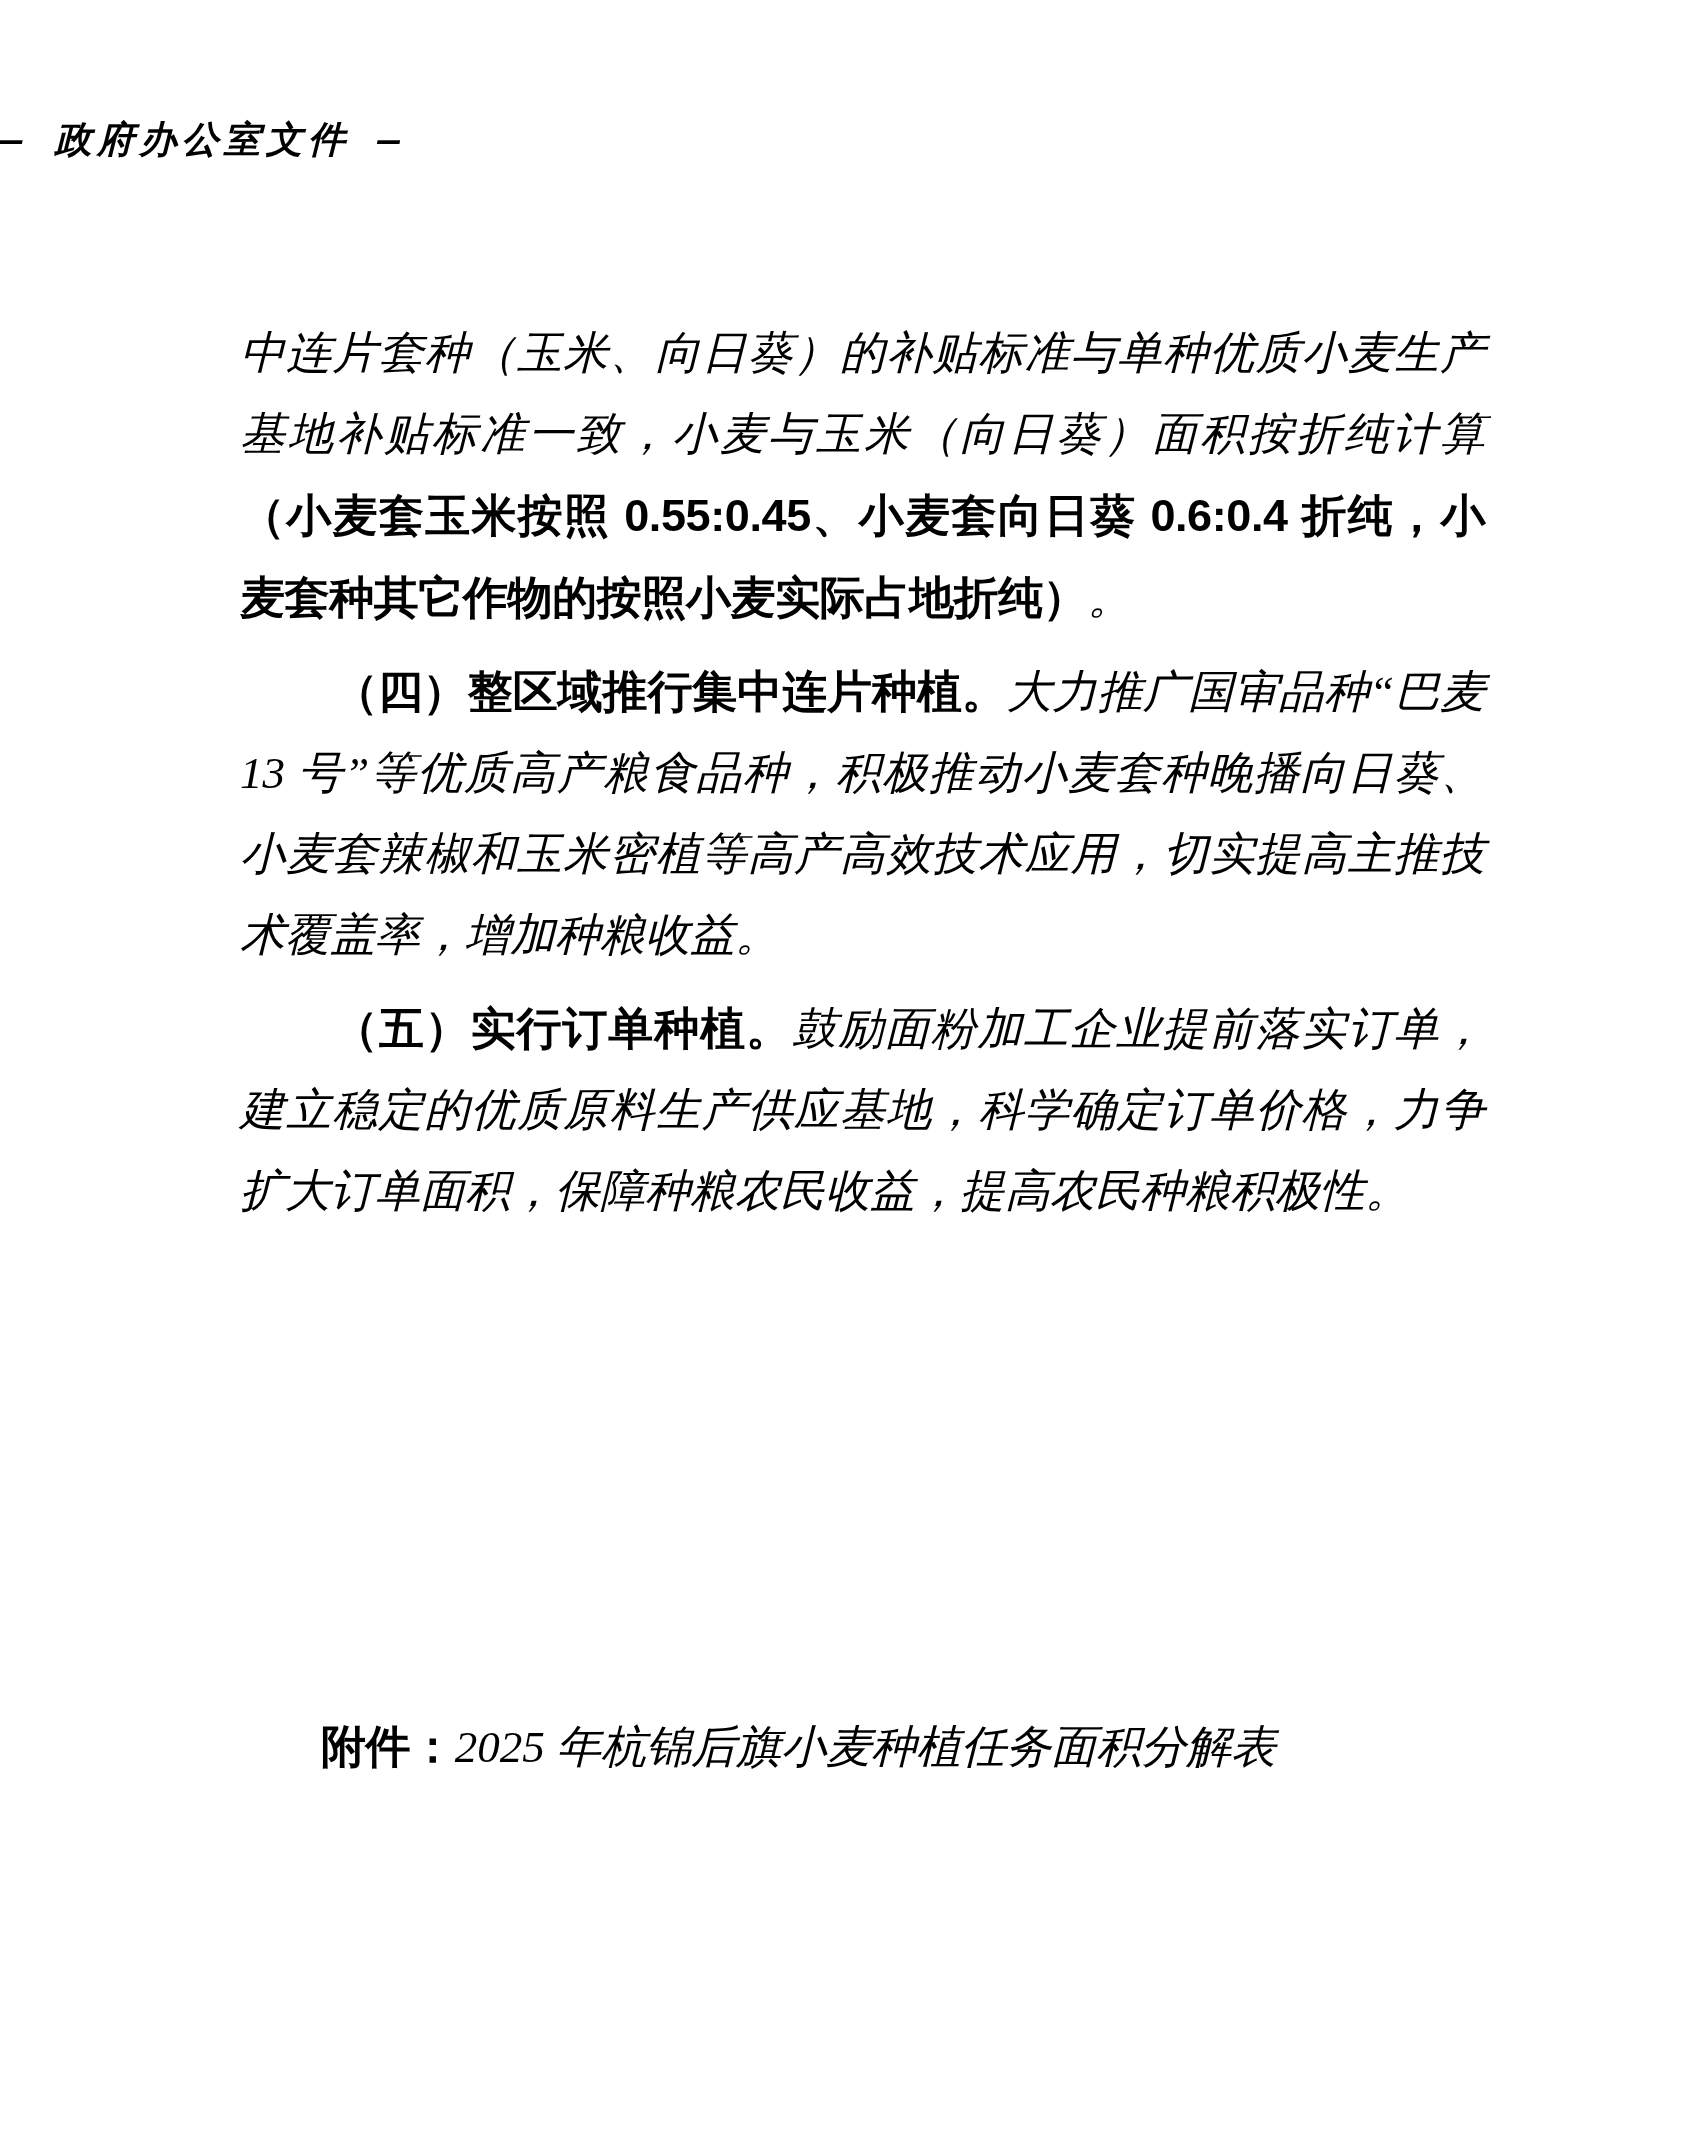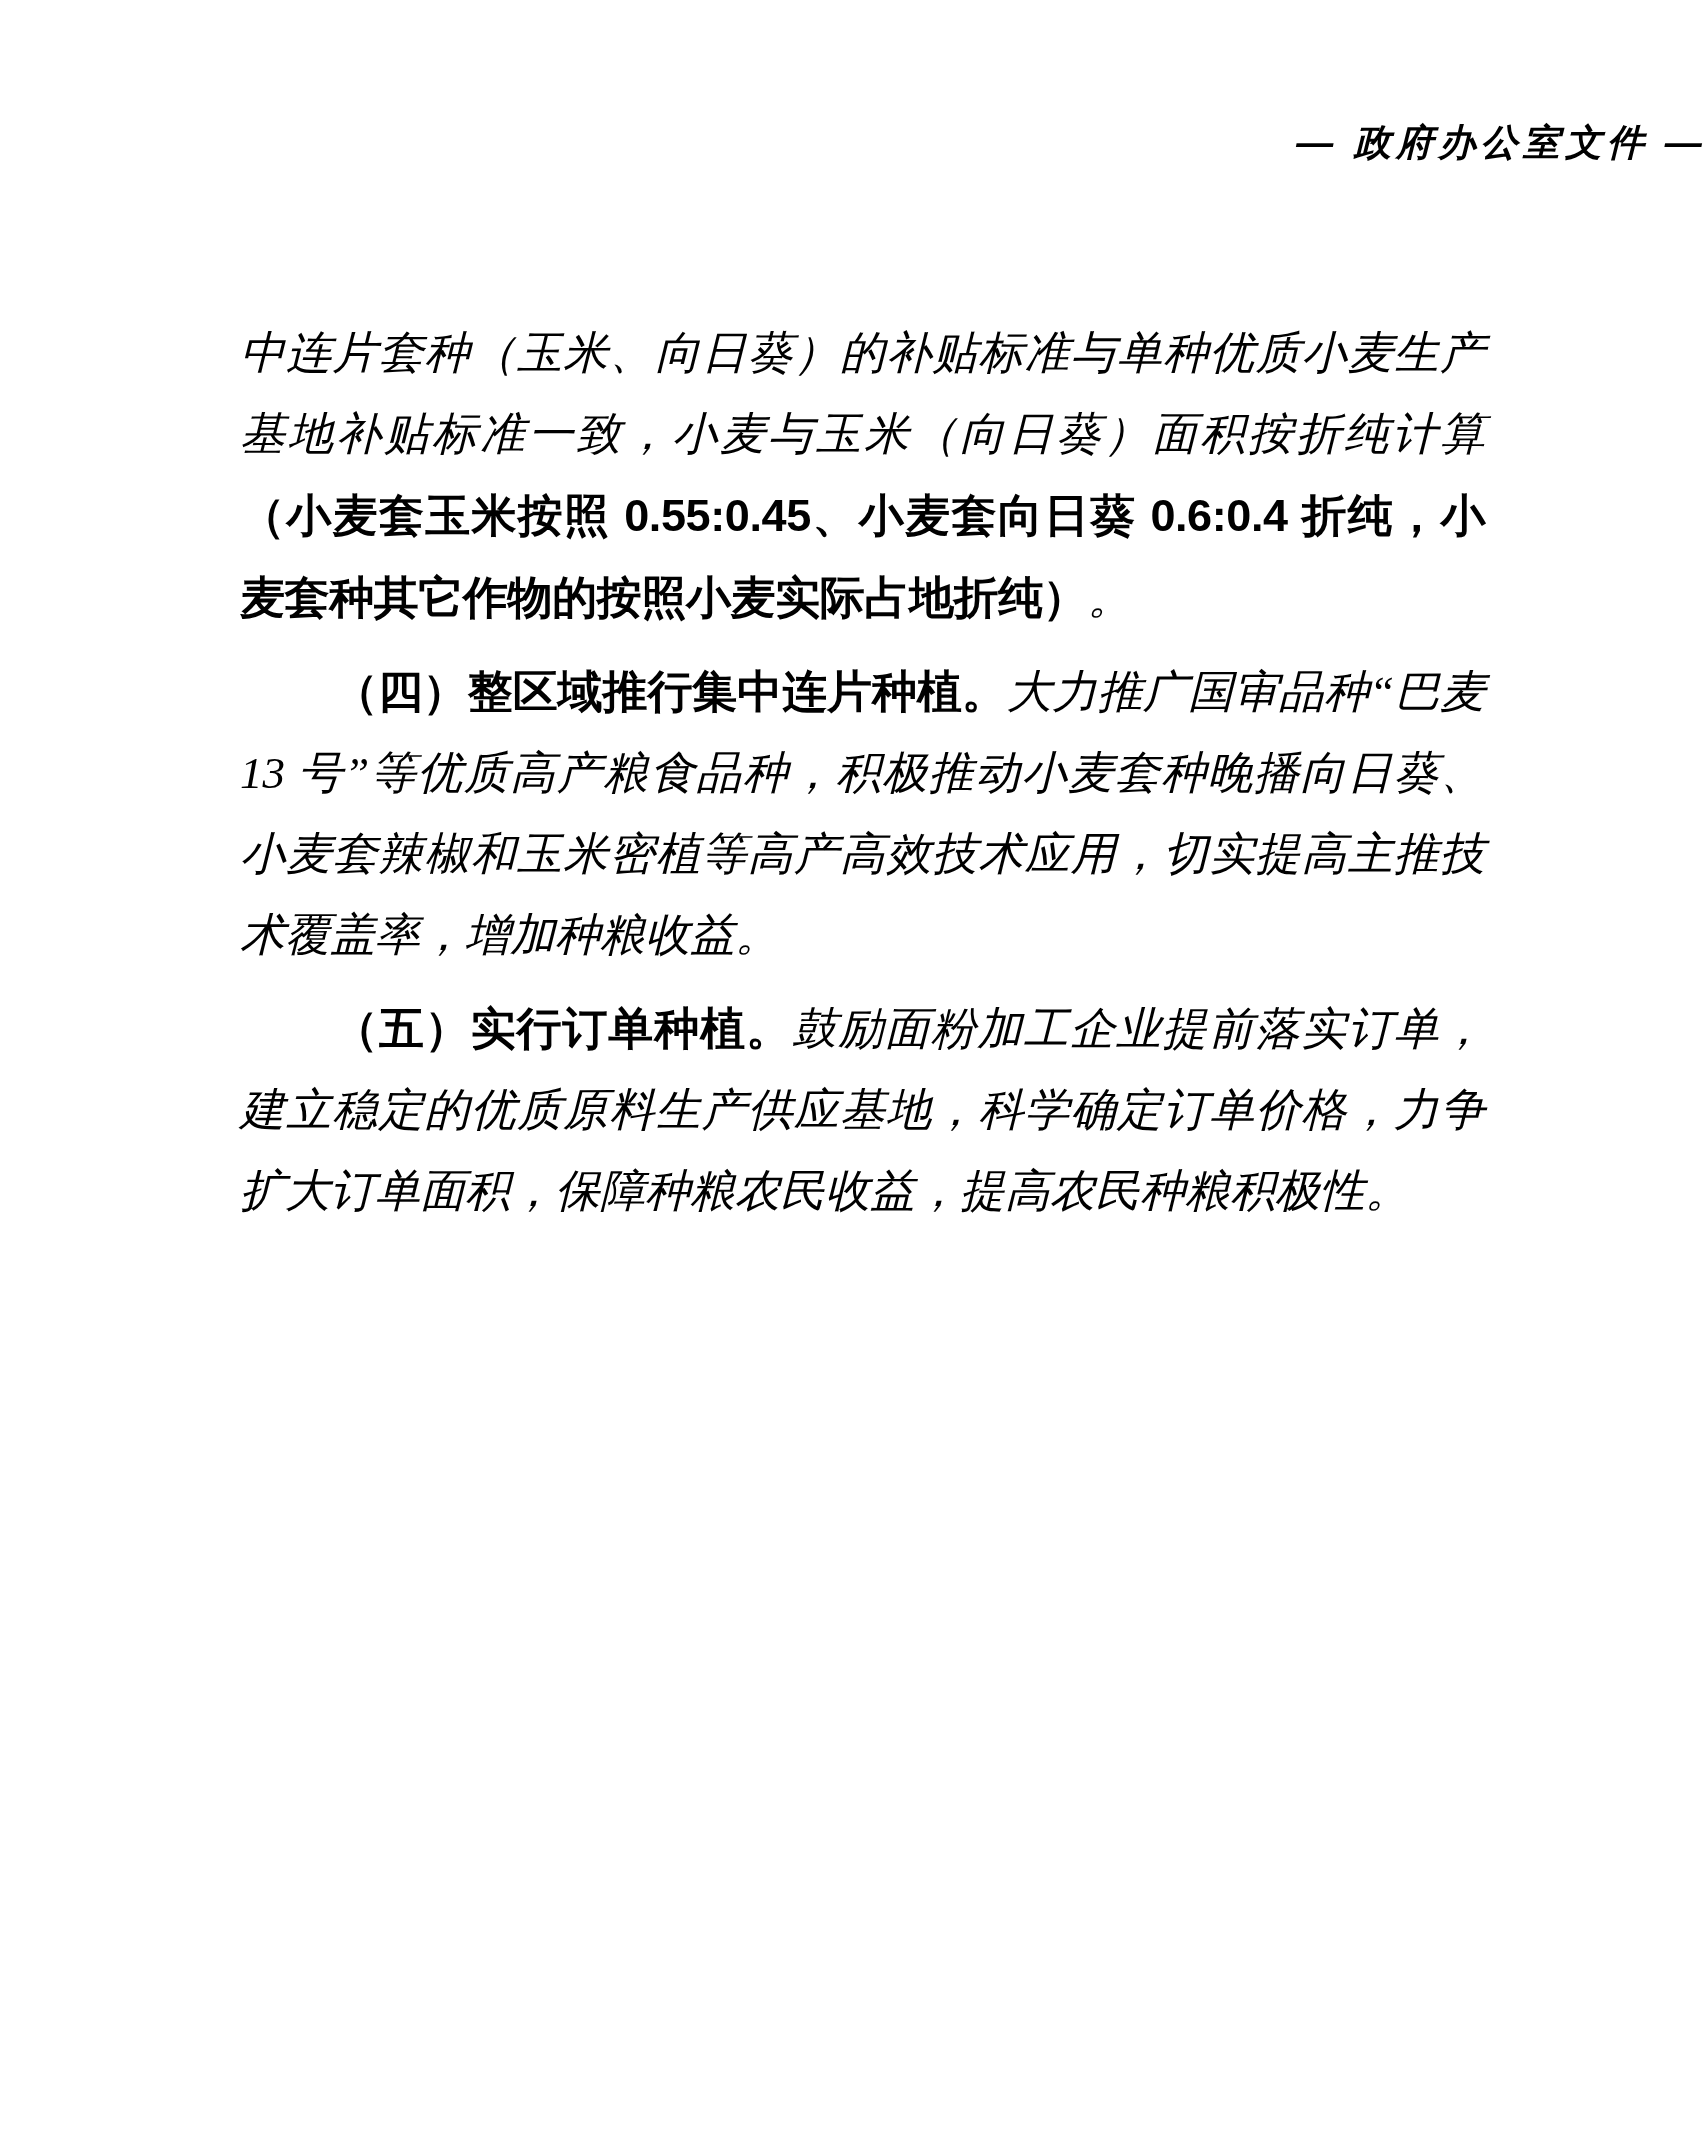--- a/index.html
+++ b/index.html
@@ -17,27 +17,27 @@
     font-family: "Liberation Serif", "DejaVu Serif", serif;
     color: #000000;
   }
 
   
   .doc-header {
     position: absolute;
     top: 124px;
     left: 0;
     width: 1707px;
-    text-align: right;
+    text-align: left;
     font-size: 37px;
     line-height: 1.0;
     letter-spacing: 5.2px;
     font-weight: 600;
     font-style: italic;
-    font-family: Liberation Sans, sans-serif;
+    font-family: Liberation Mono, monospace;
     white-space: nowrap;
   }
 
   
   .body-block {
     position: absolute;
     top: 301px;
     left: 228px;
     width: 1269px;
   }
@@ -94,15 +94,18 @@
 <div class="page">
 
   <div class="doc-header">— 政府办公室文件 —</div>
 
   <div class="body-block">
       <p class="para flow"><span>中连片套种（玉米、向日葵）的补贴标准与单种优质小麦生产基地补贴标准一致，小麦与玉米（向日葵）面积按折纯计算</span><span class="bold">（小麦套玉米按照 0.55:0.45、小麦套向日葵 0.6:0.4 折纯，小麦套种其它作物的按照小麦实际占地折纯）</span><span>。</span></p>
       <p class="para indent"><span class="bold">（四）整区域推行集中连片种植。</span><span>大力推广国审品种“巴麦 13 号”等优质高产粮食品种，积极推动小麦套种晚播向日葵、小麦套辣椒和玉米密植等高产高效技术应用，切实提高主推技术覆盖率，增加种粮收益。</span></p>
       <p class="para indent"><span class="bold">（五）实行订单种植。</span><span>鼓励面粉加工企业提前落实订单，建立稳定的优质原料生产供应基地，科学确定订单价格，力争扩大订单面积，保障种粮农民收益，提高农民种粮积极性。</span></p>
     </div>
 
+  <div class="attachment">
+    <span class="bold">附件：</span><span>2025 年杭锦后旗小麦种植任务面积分解表</span>
+  </div>
 
 </div>
 
 
 </body></html>

